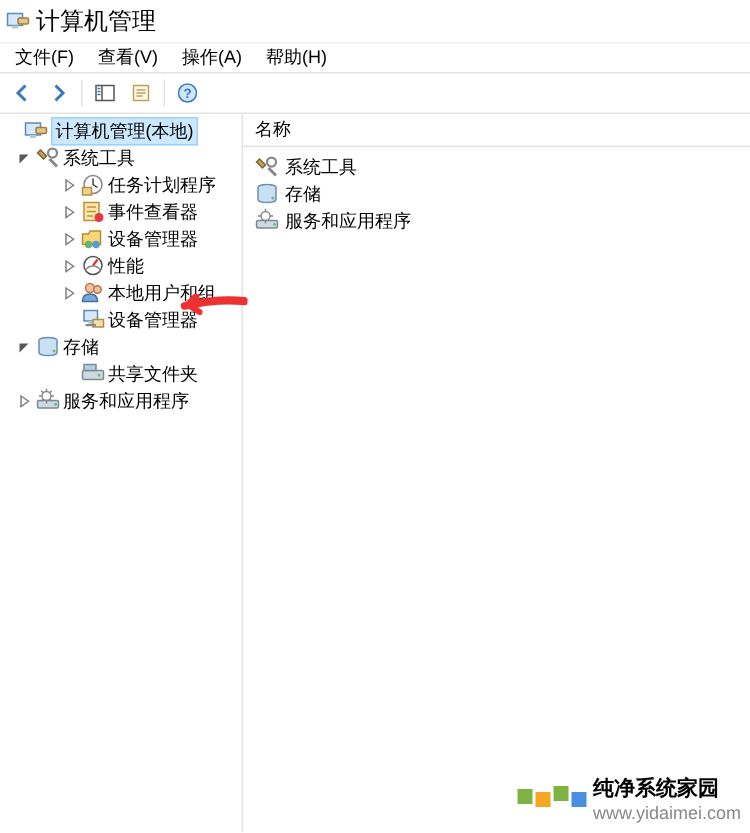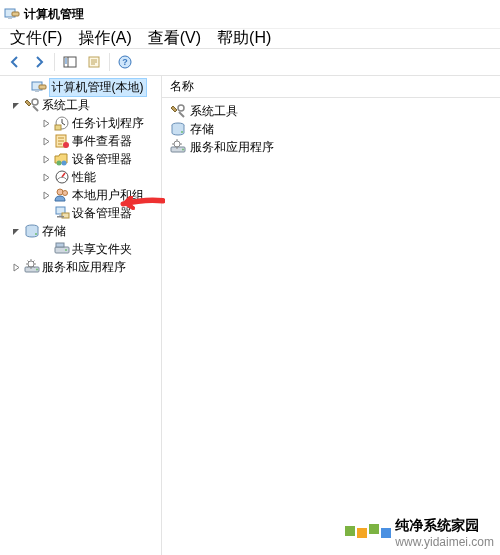--- a/index.html
+++ b/index.html
@@ -1,36 +1,36 @@
 <!DOCTYPE html>
 <html><head>
 <meta charset="utf-8">
 <style>
   * { box-sizing: border-box; margin: 0; padding: 0; font-family: "Microsoft YaHei", Tahoma, sans-serif; }
   body { width: 500px; height: 555px; background: #fff; font-size: 12px; color: #000; overflow: hidden; position: relative; }
   .titlebar { height: 28px; display: flex; align-items: center; padding: 0 4px; background: #fff; }
   .title-icon { width: 16px; height: 16px; margin-right: 4px; display: flex; align-items: center; justify-content: center; }
-  .title-text { font-size: 12px; font-weight: bold; }
+  .title-text { font-size: 16px; }
   .menubar { height: 20px; display: flex; align-items: center; padding: 0 2px; background: #fff; border-top: 1px solid #f0f0f0; }
-  .menu-item { padding: 2px 8px; cursor: default; font-size: 16px; }
+  .menu-item { padding: 2px 8px; cursor: default; font-size: 12px; }
   .toolbar { height: 28px; display: flex; align-items: center; padding: 0 4px; background: #fff; border-top: 1px solid #e3e3e3; border-bottom: 1px solid #e3e3e3; gap: 2px; }
   .tb-btn { width: 22px; height: 22px; display: flex; align-items: center; justify-content: center; cursor: default; }
   .tb-sep { width: 1px; height: 18px; background: #e3e3e3; margin: 0 2px; }
   .panes { display: flex; height: calc(555px - 28px - 20px - 28px); }
   .tree-pane { width: 162px; border-right: 1px solid #e3e3e3; overflow: hidden; padding: 2px 0; }
   .list-pane { flex: 1; overflow: hidden; }
   .list-header { height: 22px; border-bottom: 1px solid #e3e3e3; display: flex; align-items: center; padding: 0 8px; font-size: 12px; }
   .list-body { padding: 4px 4px; }
   .list-item { display: flex; align-items: center; height: 18px; gap: 4px; padding: 0 4px; font-size: 12px; }
   .tree-row { display: flex; align-items: center; height: 18px; gap: 2px; font-size: 12px; white-space: nowrap; }
   .tree-row.selected .label-wrap { background: #cce8ff; border: 1px solid #99d1ff; padding: 0 2px; }
   .label-wrap { padding: 0 3px; border: 1px dotted transparent; }
   .expander { width: 12px; height: 12px; display: flex; align-items: center; justify-content: center; color: #6b6b6b; font-size: 9px; }
   .node-icon { width: 16px; height: 16px; display: flex; align-items: center; justify-content: center; }
-  .indent-0 { padding-left: 2px; justify-content: center; }
+  .indent-0 { padding-left: 2px; }
   .indent-1 { padding-left: 10px; }
   .indent-2 { padding-left: 40px; }
   .arrow-annotation { position: absolute; left: 115px; top: 196px; pointer-events: none; }
   .watermark { position: absolute; right: 6px; bottom: 6px; display: flex; align-items: center; gap: 4px; background: #fff; font-size: 12px; }
   .wm-url { font-size: 12px; color: #888; }
   .wm-logo { display: flex; gap: 2px; align-items: flex-end; }
   .wm-sq { width: 10px; height: 10px; }
 </style>
 </head>
 <body>
@@ -41,22 +41,22 @@
         <rect x="1" y="3" width="10" height="8" fill="#d7e9f7" stroke="#5a8bbf"></rect>
         <rect x="4" y="11" width="4" height="2" fill="#b6c6d6"></rect>
         <rect x="8" y="6" width="7" height="4" rx="1" fill="#e2c68b" stroke="#9e7a3d"></rect>
       </svg>
   </span>
   <span class="title-text">计算机管理</span>
 </div>
 
 <div class="menubar">
   <div class="menu-item">文件(F)</div>
+  <div class="menu-item">查看(V)</div>
   <div class="menu-item">操作(A)</div>
-  <div class="menu-item">查看(V)</div>
   <div class="menu-item">帮助(H)</div>
 </div>
 
 <div class="toolbar">
   <div class="tb-btn">
     <svg width="14" height="14" viewBox="0 0 14 14">
         <path d="M9 2 L4 7 L9 12" fill="none" stroke="#3b78bd" stroke-width="2"></path>
       </svg>
   </div>
   <div class="tb-btn">

